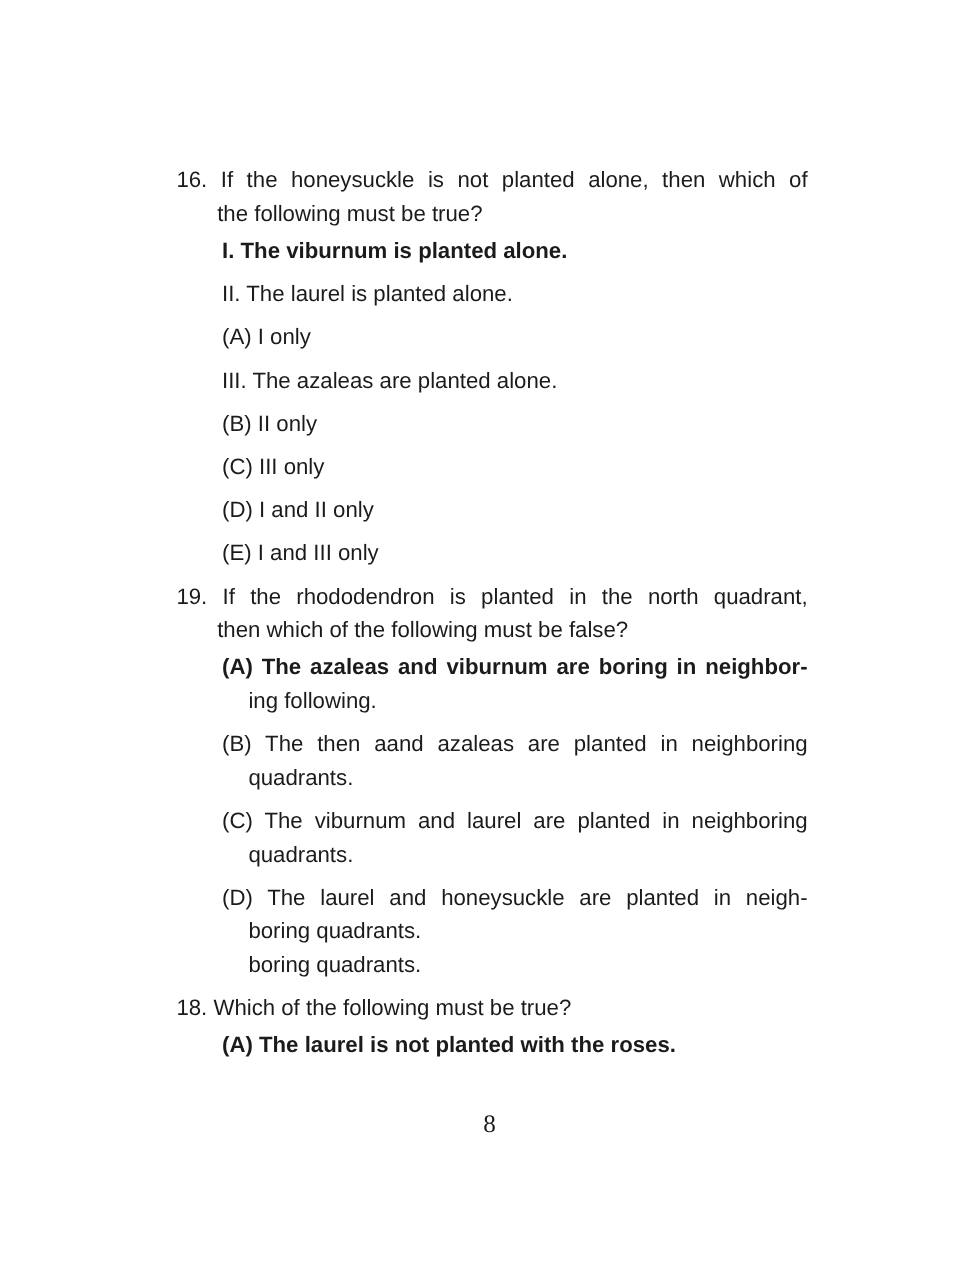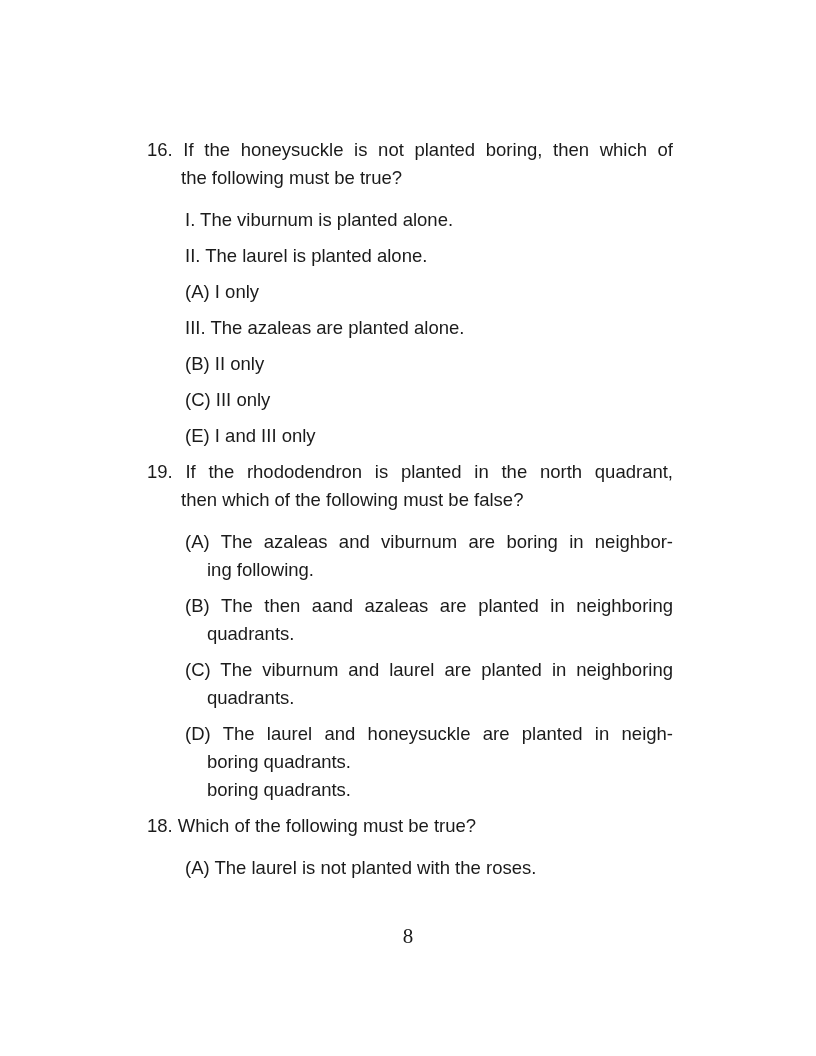--- a/index.html
+++ b/index.html
@@ -17,45 +17,46 @@
   
   .jl{text-align:justify;text-align-last:justify;text-justify:inter-word;}
   
   .q2{margin-left:34px;}
   
   .s1{margin-left:38px;}
   .s1.jl{width:488px;}
   
   .s2{margin-left:60px;}
   .mt8{margin-top:8px;}
-  .mt3{margin-top:14px;}
+  .mt3{margin-top:3px;font-weight:bold;}
   .pagenum{
     position:absolute;top:922px;left:0;width:816px;
     text-align:center;
     font-family:"Liberation Serif","DejaVu Serif",serif;
     font-size:21px;line-height:28px;color:#1b1b1b;
   }
 </style>
 </head>
 <body>
 
 <div class="page">
   <div class="content">
 
     <div>
-      <div class="line jl"><span>16.</span> <span>If the honeysuckle is not planted boring, then which of</span></div>
+      <div class="line jl"><span>16.</span> <span>If the honeysuckle is not planted alone, then which of</span></div>
       <div class="line q2"><span>the following must be true?</span></div>
 
       <div class="line s1 mt3"><span>I.</span> <span>The viburnum is planted alone.</span></div>
       <div class="line s1 mt8"><span>II.</span> <span>The laurel is planted alone.</span></div>
       <div class="line s1 mt8"><span>(A)</span> <span>I only</span></div>
 
       <div class="line s1 mt8"><span>III.</span> <span>The azaleas are planted alone.</span></div>
       <div class="line s1 mt8"><span>(B)</span> <span>II only</span></div>
       <div class="line s1 mt8"><span>(C)</span> <span>III only</span></div>
+      <div class="line s1 mt8"><span>(D)</span> <span>I and II only</span></div>
       <div class="line s1 mt8"><span>(E)</span> <span>I and III only</span></div>
     </div>
 
     <div class="mt8">
       <div class="line jl"><span>19.</span> <span>If the rhododendron is planted in the north quadrant,</span></div>
       <div class="line q2"><span>then which of the following must be false?</span></div>
 
       <div class="line s1 jl mt3"><span>(A)</span> <span>The azaleas and viburnum are boring in neighbor-</span></div>
       <div class="line s2"><span>ing following.</span></div>
 

